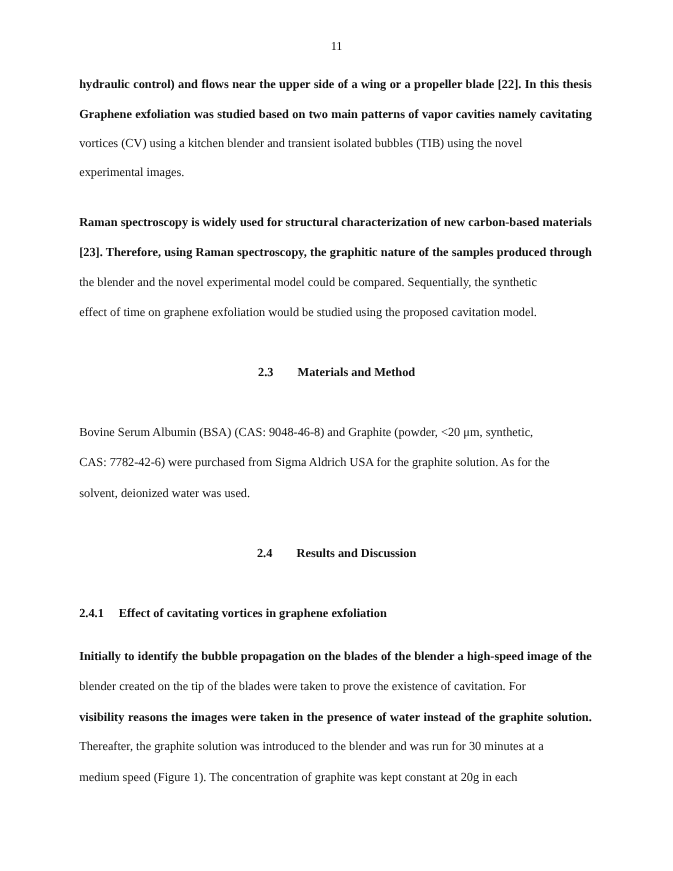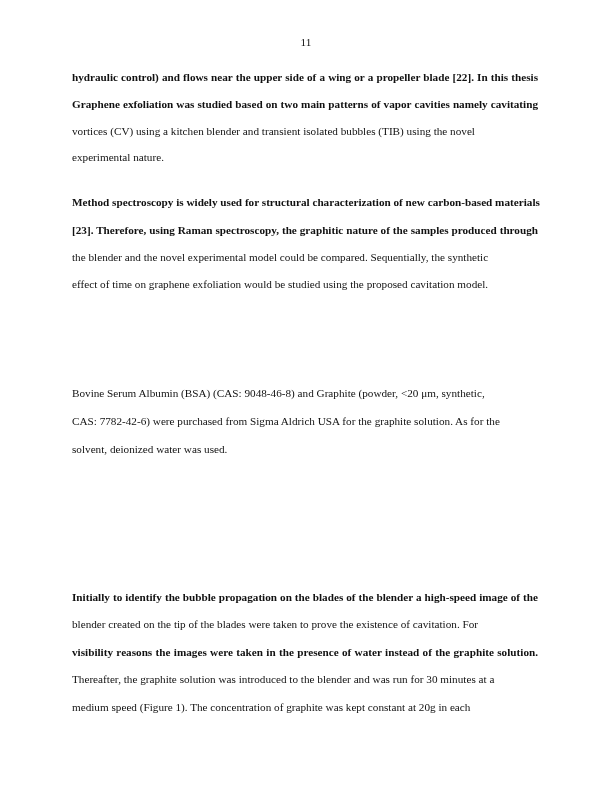--- a/index.html
+++ b/index.html
@@ -17,38 +17,47 @@
 <body>
 
 <div class="page">
 
   <div class="pagenum">11</div>
 
   <div>
     <div class="line justify" style="top:70px">hydraulic control) and flows near the upper side of a wing or a propeller blade [22]. In this thesis</div>
     <div class="line justify" style="top:97px">Graphene exfoliation was studied based on two main patterns of vapor cavities namely cavitating</div>
     <div class="line" style="top:124px">vortices (CV) using a kitchen blender and transient isolated bubbles (TIB) using the novel</div>
-    <div class="line" style="top:150px">experimental nature.</div>
+    <div class="line" style="top:150px">experimental images.</div>
   </div>
 
   <div>
-    <div class="line justify" style="top:195px">Method spectroscopy is widely used for structural characterization of new carbon-based materials</div>
+    <div class="line justify" style="top:195px">Raman spectroscopy is widely used for structural characterization of new carbon-based materials</div>
     <div class="line justify" style="top:223px">[23]. Therefore, using Raman spectroscopy, the graphitic nature of the samples produced through</div>
     <div class="line" style="top:250px">the blender and the novel experimental model could be compared. Sequentially, the synthetic</div>
     <div class="line" style="top:277px">effect of time on graphene exfoliation would be studied using the proposed cavitation model.</div>
   </div>
 
+  <div class="heading" style="top:333px">
+    <span class="num">2.3</span><span>Materials and Method</span>
+  </div>
 
   <div>
     <div class="line" style="top:386px">Bovine Serum Albumin (BSA) (CAS: 9048-46-8) and Graphite (powder, &lt;20 μm, synthetic,</div>
     <div class="line" style="top:414px">CAS: 7782-42-6) were purchased from Sigma Aldrich USA for the graphite solution. As for the</div>
     <div class="line" style="top:442px">solvent, deionized water was used.</div>
   </div>
 
+  <div class="heading" style="top:497px">
+    <span class="num">2.4</span><span>Results and Discussion</span>
+  </div>
 
+  <div class="subheading" style="top:552px">
+    <span class="num">2.4.1</span><span>Effect of cavitating vortices in graphene exfoliation</span>
+  </div>
 
   <div>
     <div class="line justify" style="top:590px">Initially to identify the bubble propagation on the blades of the blender a high-speed image of the</div>
     <div class="line" style="top:617px">blender created on the tip of the blades were taken to prove the existence of cavitation. For</div>
     <div class="line justify" style="top:645px">visibility reasons the images were taken in the presence of water instead of the graphite solution.</div>
     <div class="line" style="top:672px">Thereafter, the graphite solution was introduced to the blender and was run for 30 minutes at a</div>
     <div class="line" style="top:700px">medium speed (Figure 1).  The concentration of graphite was kept constant at 20g in each</div>
   </div>
 
 </div>

